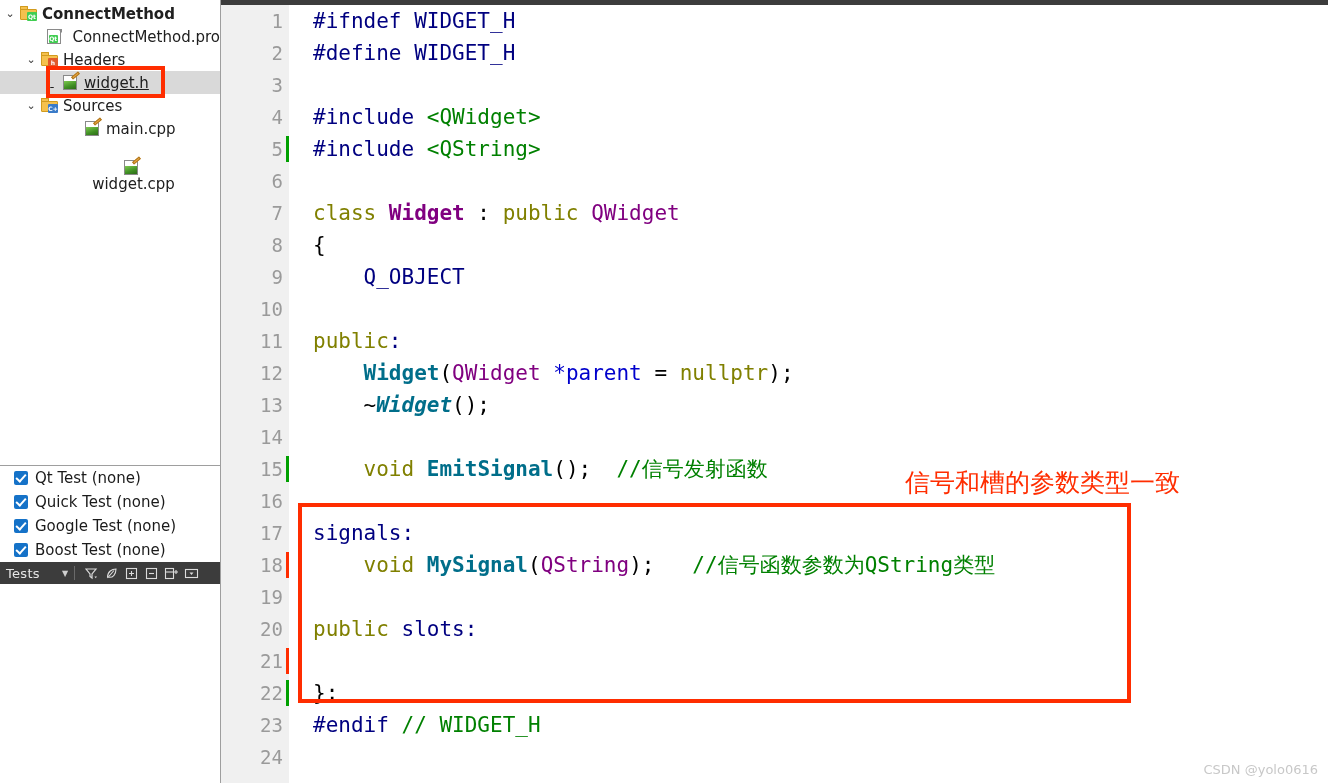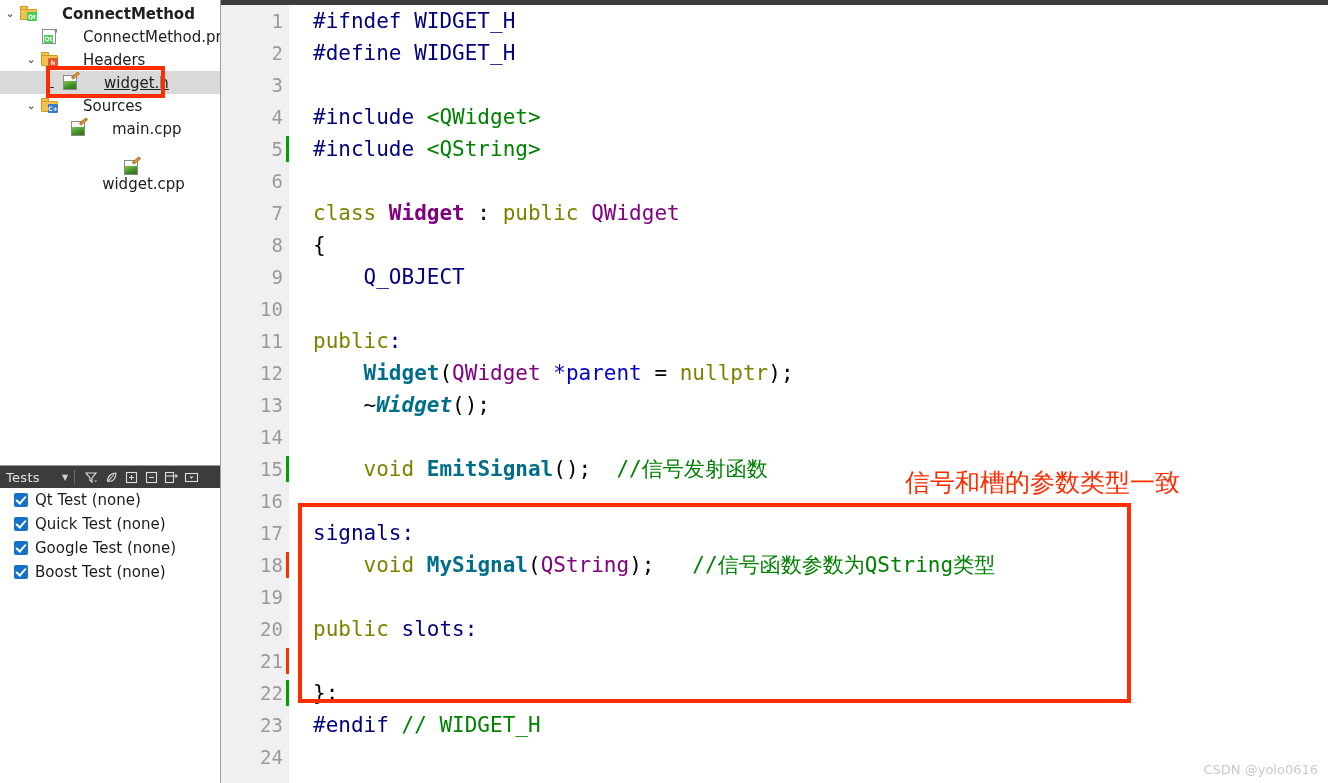--- a/index.html
+++ b/index.html
@@ -41,21 +41,21 @@
     color: #202020;
     white-space: nowrap;
   }
   .tree-row.selected { background: #d9d9d9; }
   .twisty {
     width: 20px; flex: 0 0 20px;
     display: flex; align-items: center; justify-content: center;
     color: #3a3a3a; font-size: 11px; line-height: 1;
   }
   .twisty.empty { color: transparent; }
-  .row-label { padding-left: 5px; margin-left: 20px; }
+  .row-label { padding-left: 5px; }
   .row-label.bold { font-weight: bold; }
 
   
   .ic { width: 17px; height: 15px; flex: 0 0 17px; position: relative; display:inline-block; }
 
   .ic-folder .body {
     position: absolute; left: 0; top: 3px; width: 17px; height: 11px;
     background: #f5c14e; border: 1px solid #d19b1e; border-radius: 1px;
   }
   .ic-folder .tab {
@@ -316,21 +316,21 @@
           <span class="twisty">⌄</span>
           <span style="display: flex; align-items: center;">
             <span class="ic ic-folder">
               <span class="tab"></span>
               <span class="body"></span>
               <span class="badge badge-cpp">C+</span>
             </span>
           </span>
           <span class="row-label">Sources</span>
         </div>
-        <div class="tree-row" style="padding-left: 50px;">
+        <div class="tree-row" style="padding-left: 64px;">
           <span class="twisty empty">&nbsp;</span>
           <span style="display: flex; align-items: center;">
             <span class="ic ic-file">
               <span class="sheet"></span>
               <span class="hill"></span>
               <span class="pencil"></span>
             </span>
           </span>
           <span class="row-label">main.cpp</span>
         </div>
@@ -342,20 +342,38 @@
               <span class="hill"></span>
               <span class="pencil"></span>
             </span>
           </span>
           <span class="row-label">widget.cpp</span>
         </div>
       </div>
     <div id="widgeth-highlight"></div>
 
     <div id="tests-panel">
+      <div id="tests-list">
+          <div class="test-row">
+            <span class="cb"></span>
+            <span>Qt Test (none)</span>
+          </div>
+          <div class="test-row">
+            <span class="cb"></span>
+            <span>Quick Test (none)</span>
+          </div>
+          <div class="test-row">
+            <span class="cb"></span>
+            <span>Google Test (none)</span>
+          </div>
+          <div class="test-row">
+            <span class="cb"></span>
+            <span>Boost Test (none)</span>
+          </div>
+        </div>
       <div id="tests-toolbar">
         <span class="tb-title">Tests</span>
         <span class="tb-caret">▼</span>
         <span class="tb-sep"></span>
 
         <span class="tb-btn">
           <svg width="13" height="13" viewBox="0 0 13 13">
             <path d="M1 2 L11 2 L7 7 L7 11 L5 9.5 L5 7 Z" fill="none" stroke="#dcdcdc" stroke-width="1.2"></path>
             <path d="M9.5 9.5 L12 9.5 L10.7 11.3 Z" fill="#dcdcdc"></path>
           </svg>
@@ -385,38 +403,20 @@
             <path d="M12 3 L12 7 M10 5 L14 5" stroke="#dcdcdc" stroke-width="1.1"></path>
           </svg>
         </span>
         <span class="tb-btn">
           <svg width="15" height="13" viewBox="0 0 15 13">
             <rect x="1.5" y="2.5" width="12" height="8" fill="none" stroke="#dcdcdc" stroke-width="1.1"></rect>
             <path d="M5.5 5.5 L9.5 5.5 L7.5 8 Z" fill="#dcdcdc"></path>
           </svg>
         </span>
       </div>
-      <div id="tests-list">
-          <div class="test-row">
-            <span class="cb"></span>
-            <span>Qt Test (none)</span>
-          </div>
-          <div class="test-row">
-            <span class="cb"></span>
-            <span>Quick Test (none)</span>
-          </div>
-          <div class="test-row">
-            <span class="cb"></span>
-            <span>Google Test (none)</span>
-          </div>
-          <div class="test-row">
-            <span class="cb"></span>
-            <span>Boost Test (none)</span>
-          </div>
-        </div>
     </div>
   </div>
 
   <div id="editor">
     <div id="editor-topbar"></div>
     <div id="code-area">
       <div id="gutter">
           <div class="gline">
             <span class="gnum">1</span>
           </div>

